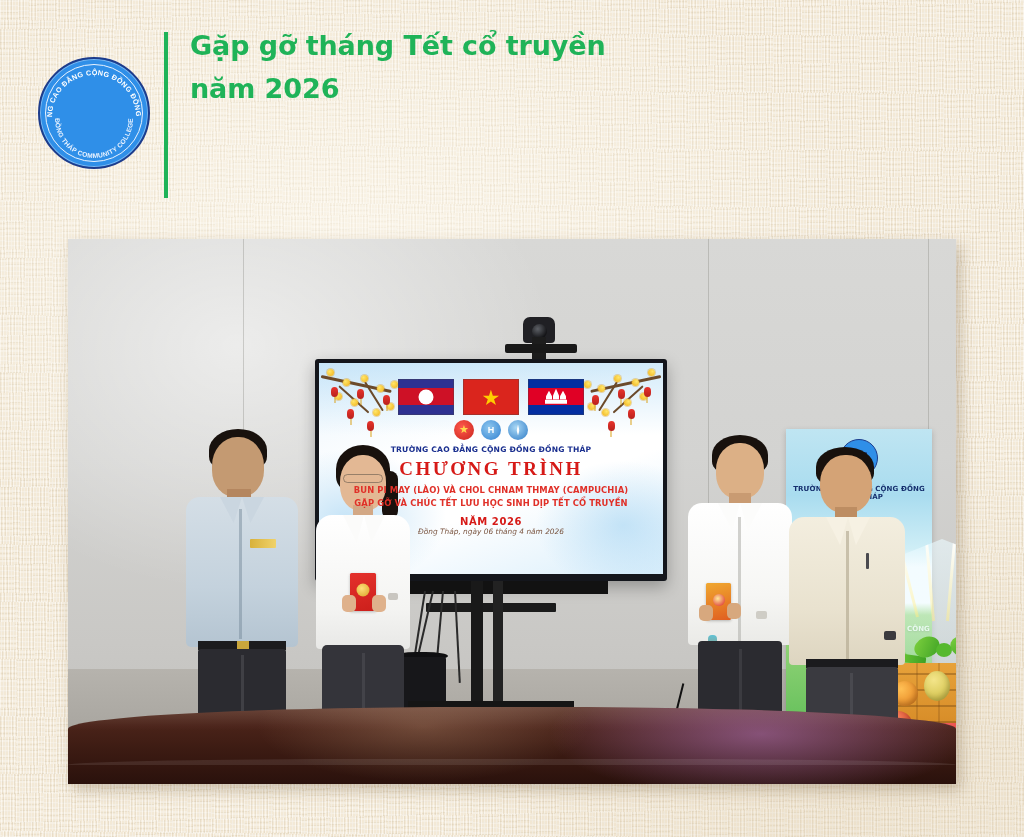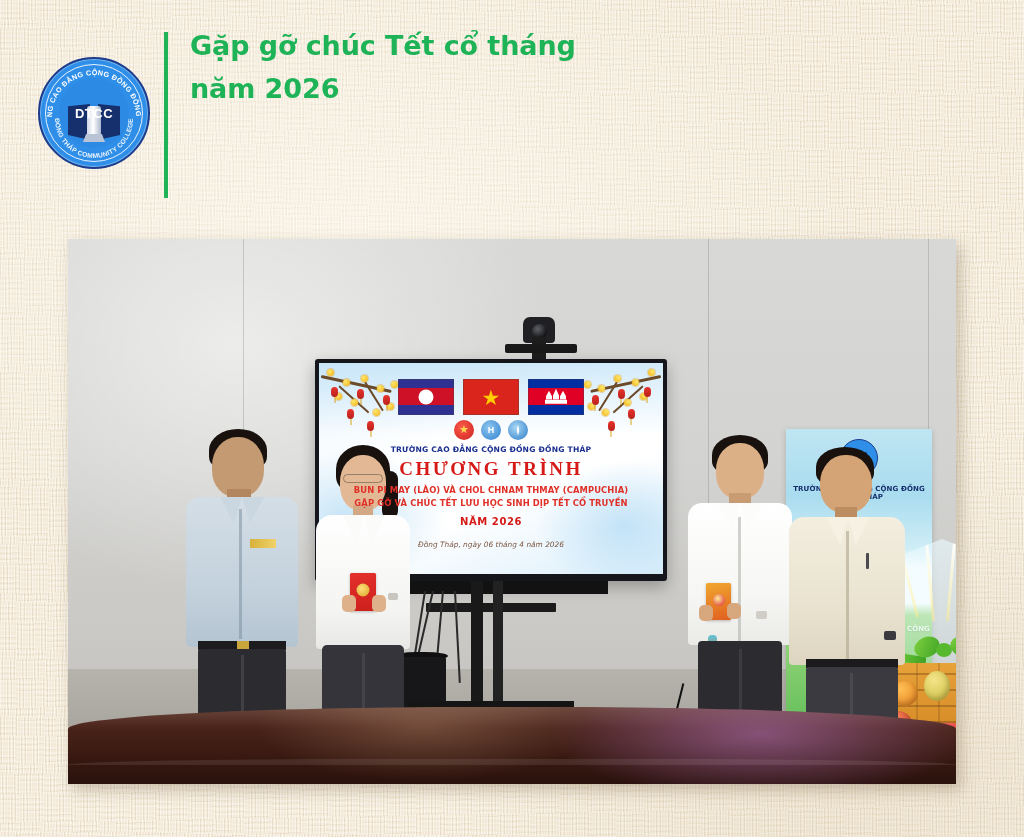--- a/index.html
+++ b/index.html
@@ -387,21 +387,20 @@
     color: #d61a17;
     font-size: 10px;
     font-weight: bold;
     margin-top: 5px;
     letter-spacing: .6px;
     font-family: "DejaVu Sans", sans-serif;
   }
   .sc-date {
     color: #7a5540;
     font-size: 7.4px;
-    margin-top: 13px;
     font-style: italic;
     font-family: "DejaVu Sans", sans-serif;
   }
 
   
   #tv-stand-arm {
     position: absolute;
     left: 403px; top: 342px;
     width: 12px; height: 128px;
     background: #191919;
@@ -842,35 +841,26 @@
         <svg viewBox="0 0 112 112">
           <defs>
               <path id="arcBot" d="M 17,62 A 39,39 0 0 0 95,62"></path>
             </defs>
           <text class="arc-text-bottom">
             <textPath href="#arcBot" startOffset="50%" text-anchor="middle">ĐỒNG THÁP COMMUNITY COLLEGE</textPath>
           </text>
         </svg>
       </div>
 
-      <div class="logo-inner">
-        <div class="logo-book">
-          <div class="book-left"></div>
-          <div class="book-right"></div>
-          <div class="torch"></div>
-          <div class="torch-base"></div>
-        </div>
-        <div class="logo-dtcc">DTCC</div>
-      </div>
     </div>
 
     <div id="green-bar"></div>
 
     <div id="title-block">
-      <div class="title-line">Gặp gỡ chúc Tết cổ tháng</div>
+      <div class="title-line">Gặp gỡ tháng Tết cổ truyền</div>
       <div class="title-line">năm 2026</div>
     </div>
   </div>
 
   <div id="photo">
 
     <div class="wall"></div>
     <div class="wall-glow"></div>
     <div class="wall-panel-line" style="left:175px"></div>
     <div class="wall-panel-line" style="left:640px"></div>

